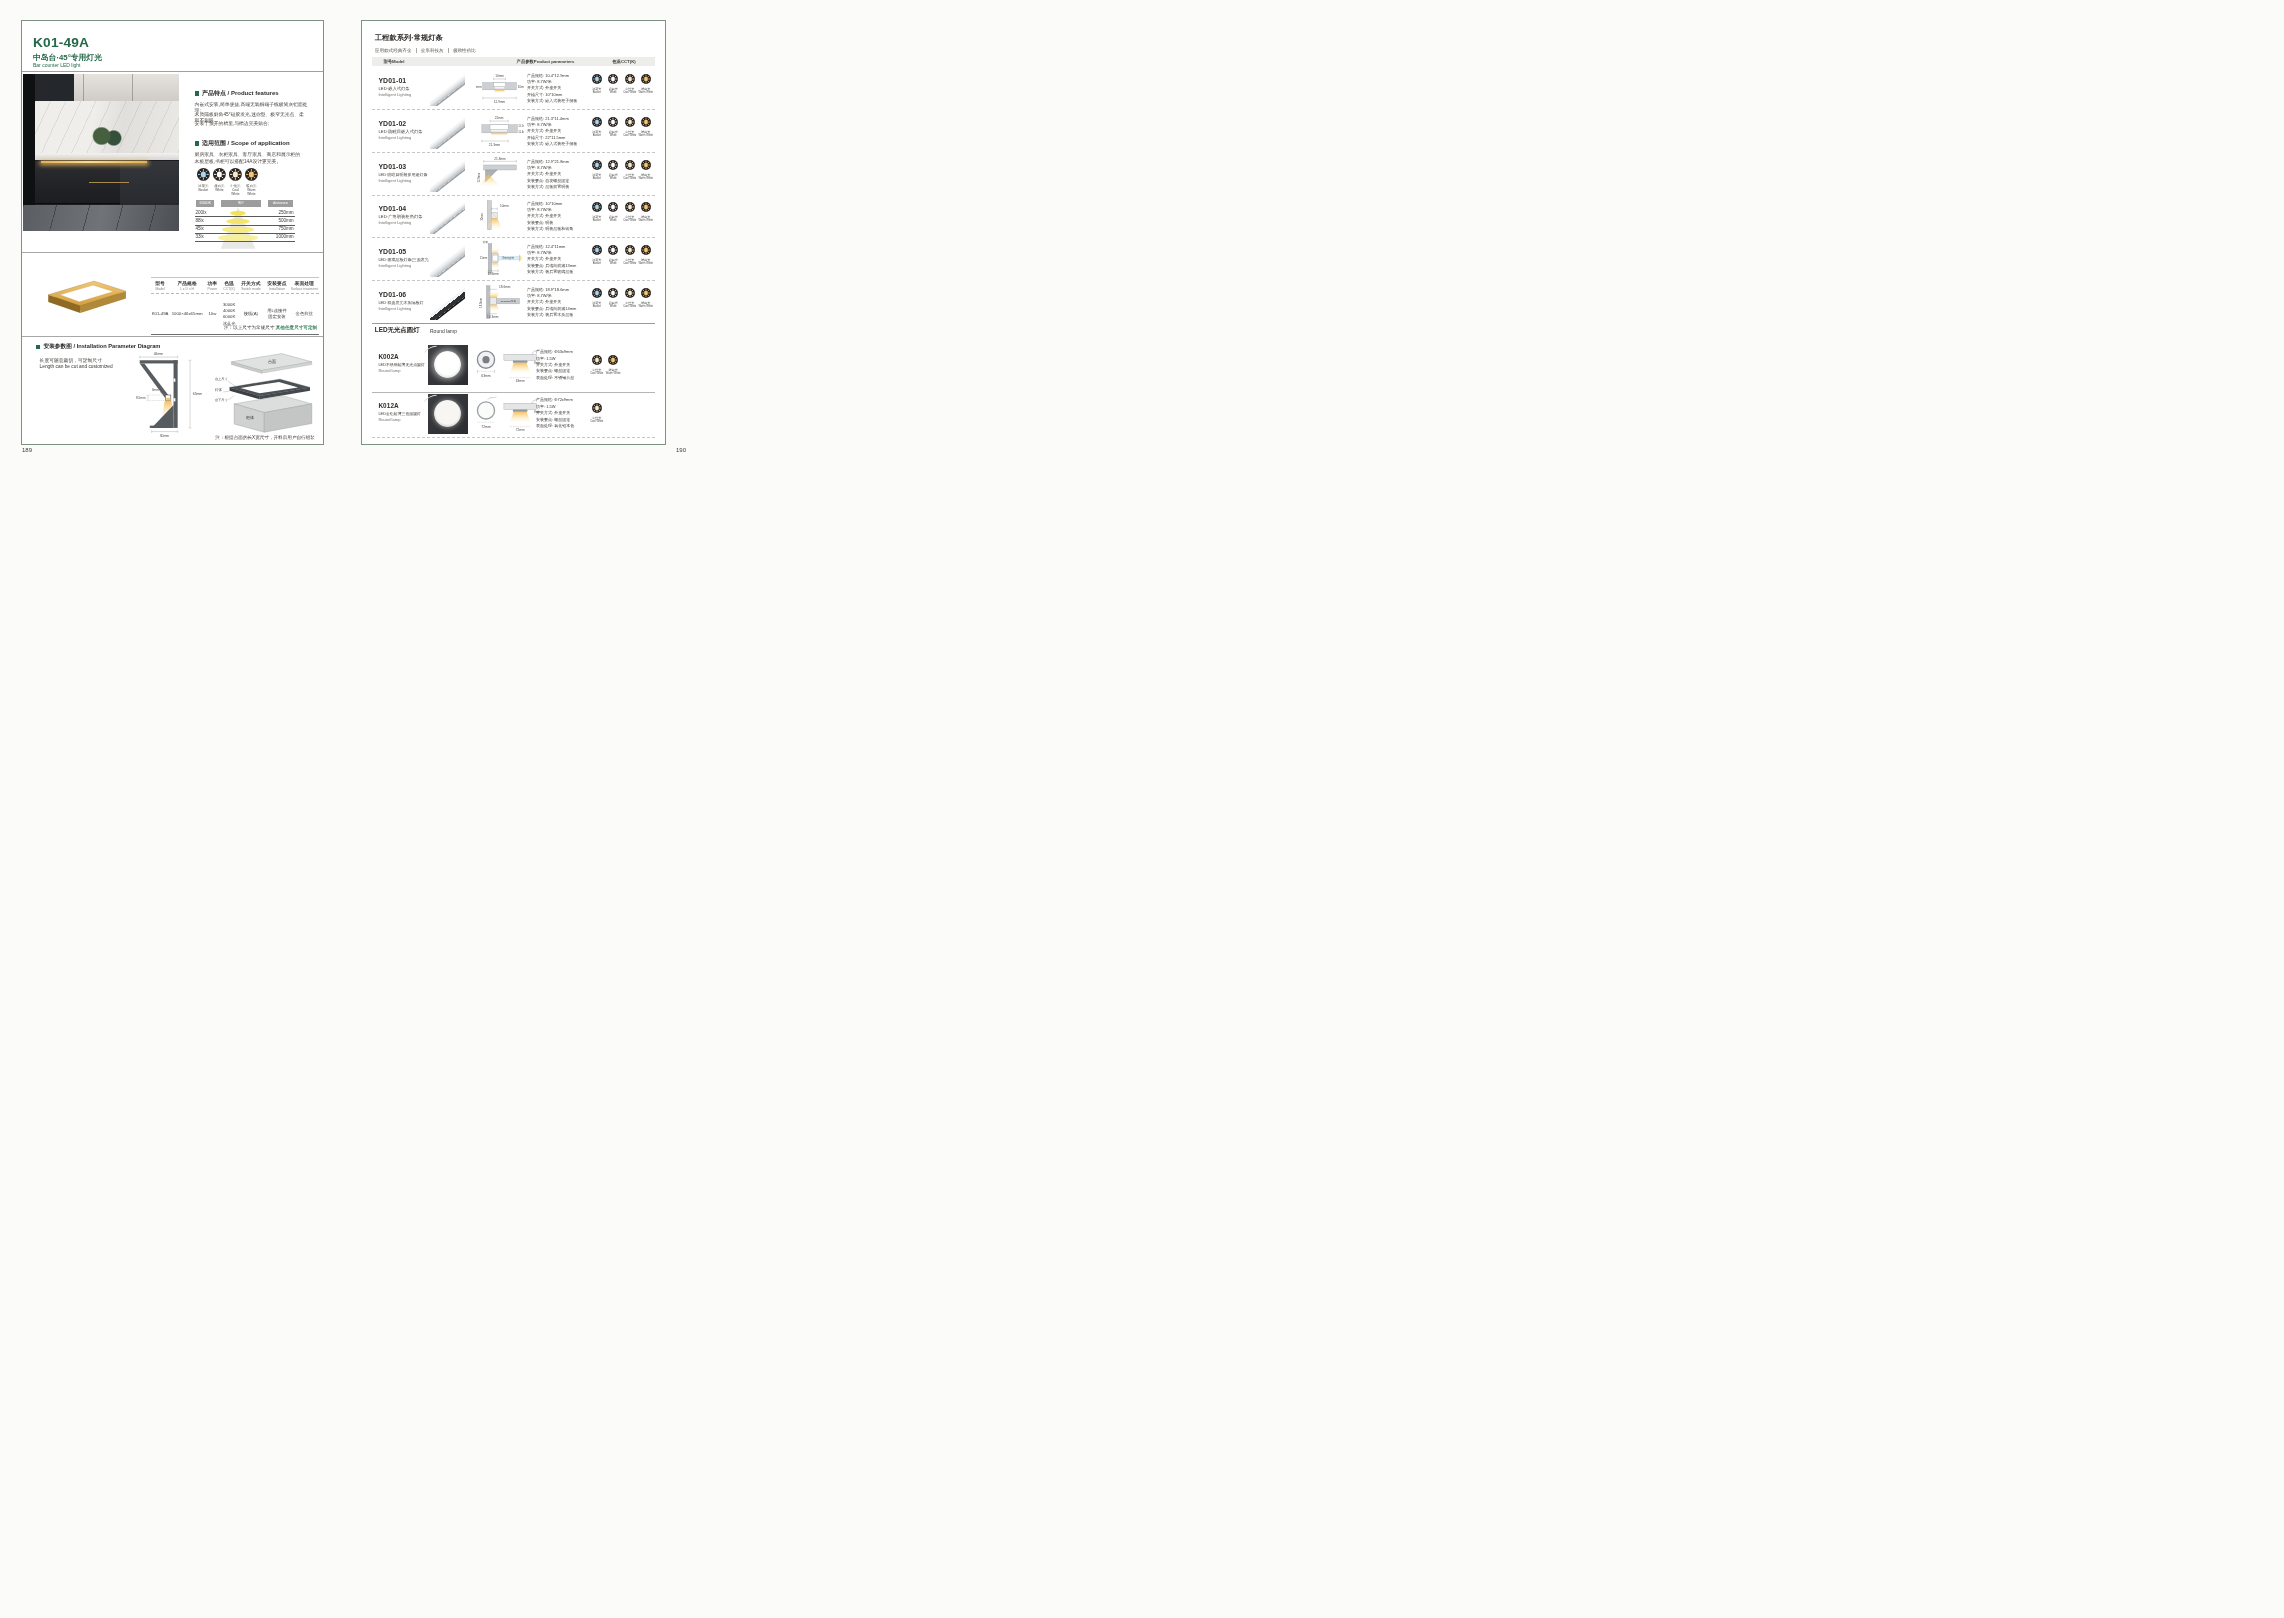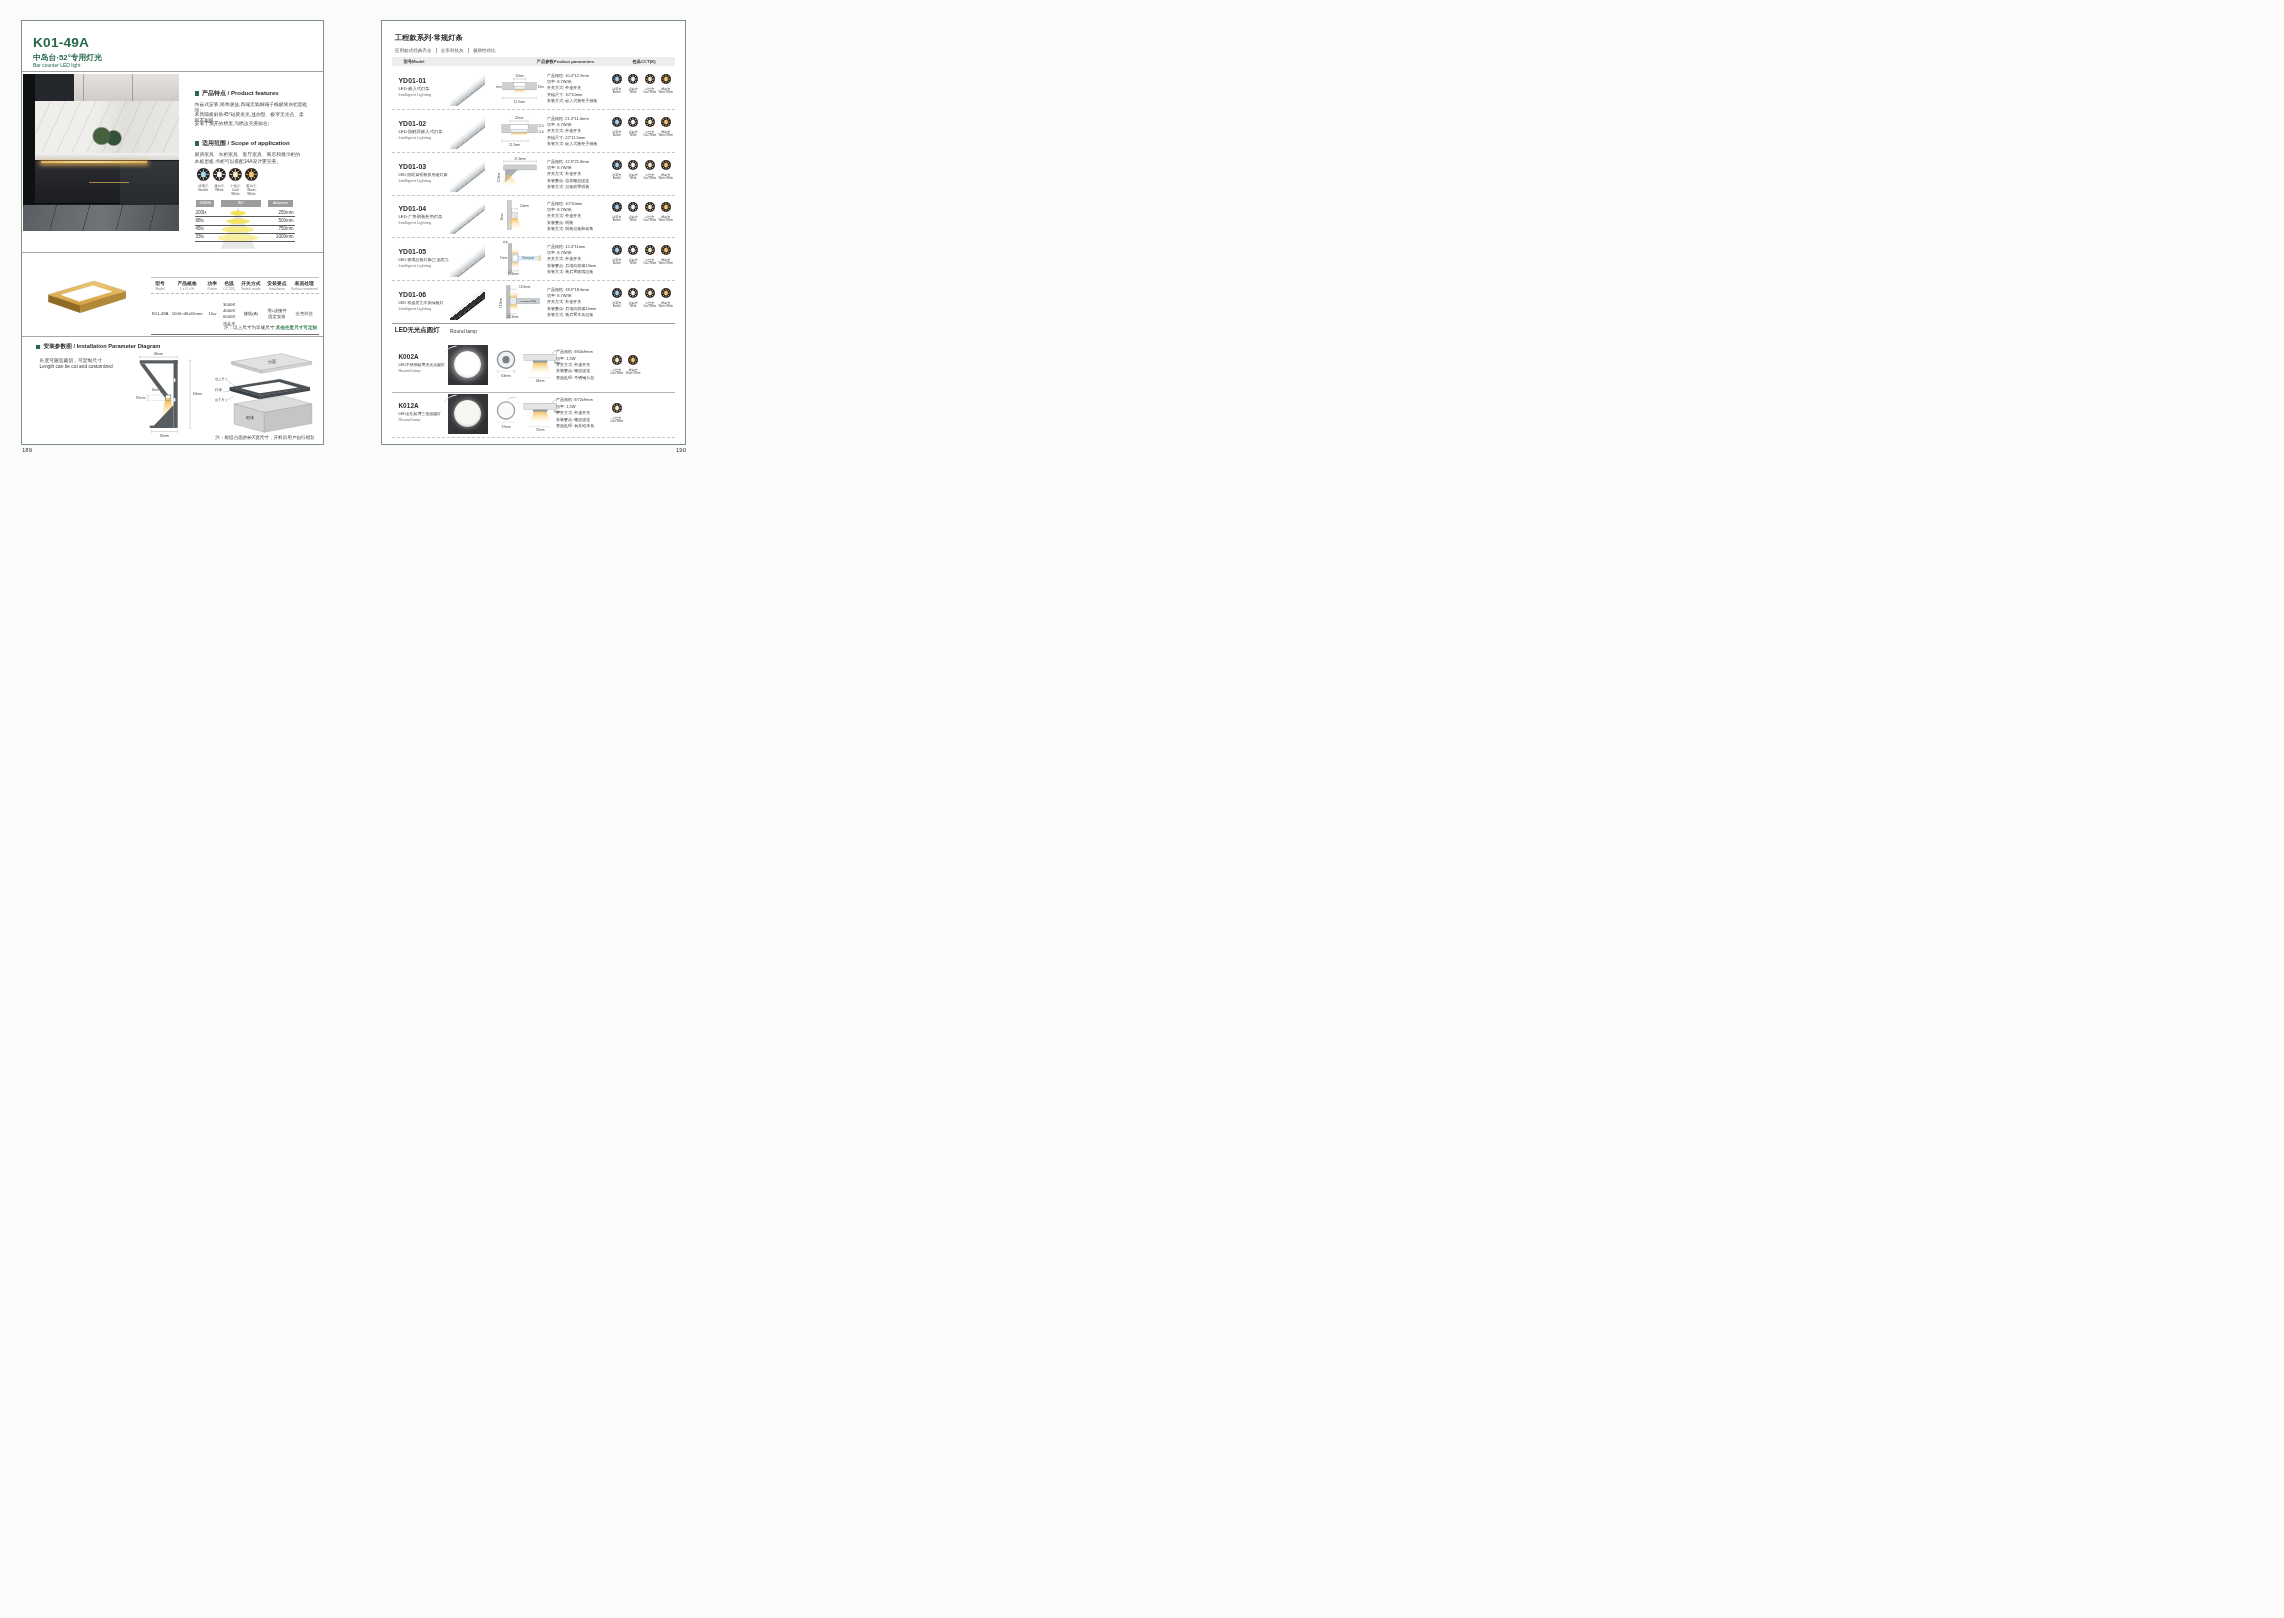--- a/index.html
+++ b/index.html
@@ -1,20 +1,20 @@
 <!DOCTYPE html>
 <html style="font-size:7.3px"><head>
 <meta charset="utf-8">
 <style>
   html,body{margin:0;padding:0;background:#fbfbfa;font-family:"Liberation Sans","DejaVu Sans",sans-serif;}
   .canvas{position:relative;width:706px;height:460px;background:#fbfbfa;overflow:hidden;}
   .abs{position:absolute;}
   .page{position:absolute;top:20px;height:423px;background:#fff;border:0.5px solid #7d9285;}
   .page-left{left:20.6px;width:301px;}
-  .page-right{left:381px;width:303px;}
+  .page-right{left:361px;width:303px;}
   .hline{position:absolute;left:0;right:0;height:0.5px;background:#9aa59d;}
   .pageno{position:absolute;top:447px;font-size:6px;color:#3c3c3c;}
 
   
   .lp-model{position:absolute;left:11.4px;top:13.7px;font-size:13.7px;font-weight:bold;letter-spacing:0.2px;}
   .lp-title-cn{position:absolute;left:11.4px;top:31px;font-size:7.8px;font-weight:bold;}
   .lp-title-en{position:absolute;left:11.4px;top:41px;font-size:5px;}
   .photo{position:absolute;left:1.4px;top:53px;width:156px;height:157px;background:#191b1e;overflow:hidden;}
   .ph-cab{position:absolute;left:12px;top:0;right:0;height:26.5px;background:linear-gradient(#e6e3de,#cfccc7);
       background-image:repeating-linear-gradient(90deg,rgba(120,117,112,.0) 0 48px,rgba(120,117,112,.55) 48px 49px),linear-gradient(#e6e3de,#cfccc7);}
@@ -113,21 +113,21 @@
       <stop offset="0" stop-color="#f0c878"></stop>
       <stop offset="1" stop-color="#d49f3e"></stop>
     </linearGradient>
   </defs>
 </svg>
 
 <div class="canvas">
 
   <div class="page page-left">
     <div class="lp-model accent" style="color: rgb(38, 105, 74);">K01-49A</div>
-    <div class="lp-title-cn accent" style="color: rgb(38, 105, 74);">中岛台·52°专用灯光</div>
+    <div class="lp-title-cn accent" style="color: rgb(38, 105, 74);">中岛台·45°专用灯光</div>
     <div class="lp-title-en accent" style="color: rgb(38, 105, 74);">Bar counter LED light</div>
     <div class="hline" style="top:50px"></div>
 
     <div class="photo">
       <div class="ph-cab"></div>
       <div class="ph-hood"></div>
       <div class="ph-wall"></div>
       <div class="ph-tall"></div>
       <div class="ph-plant"></div>
       <div class="ph-counter"></div>

